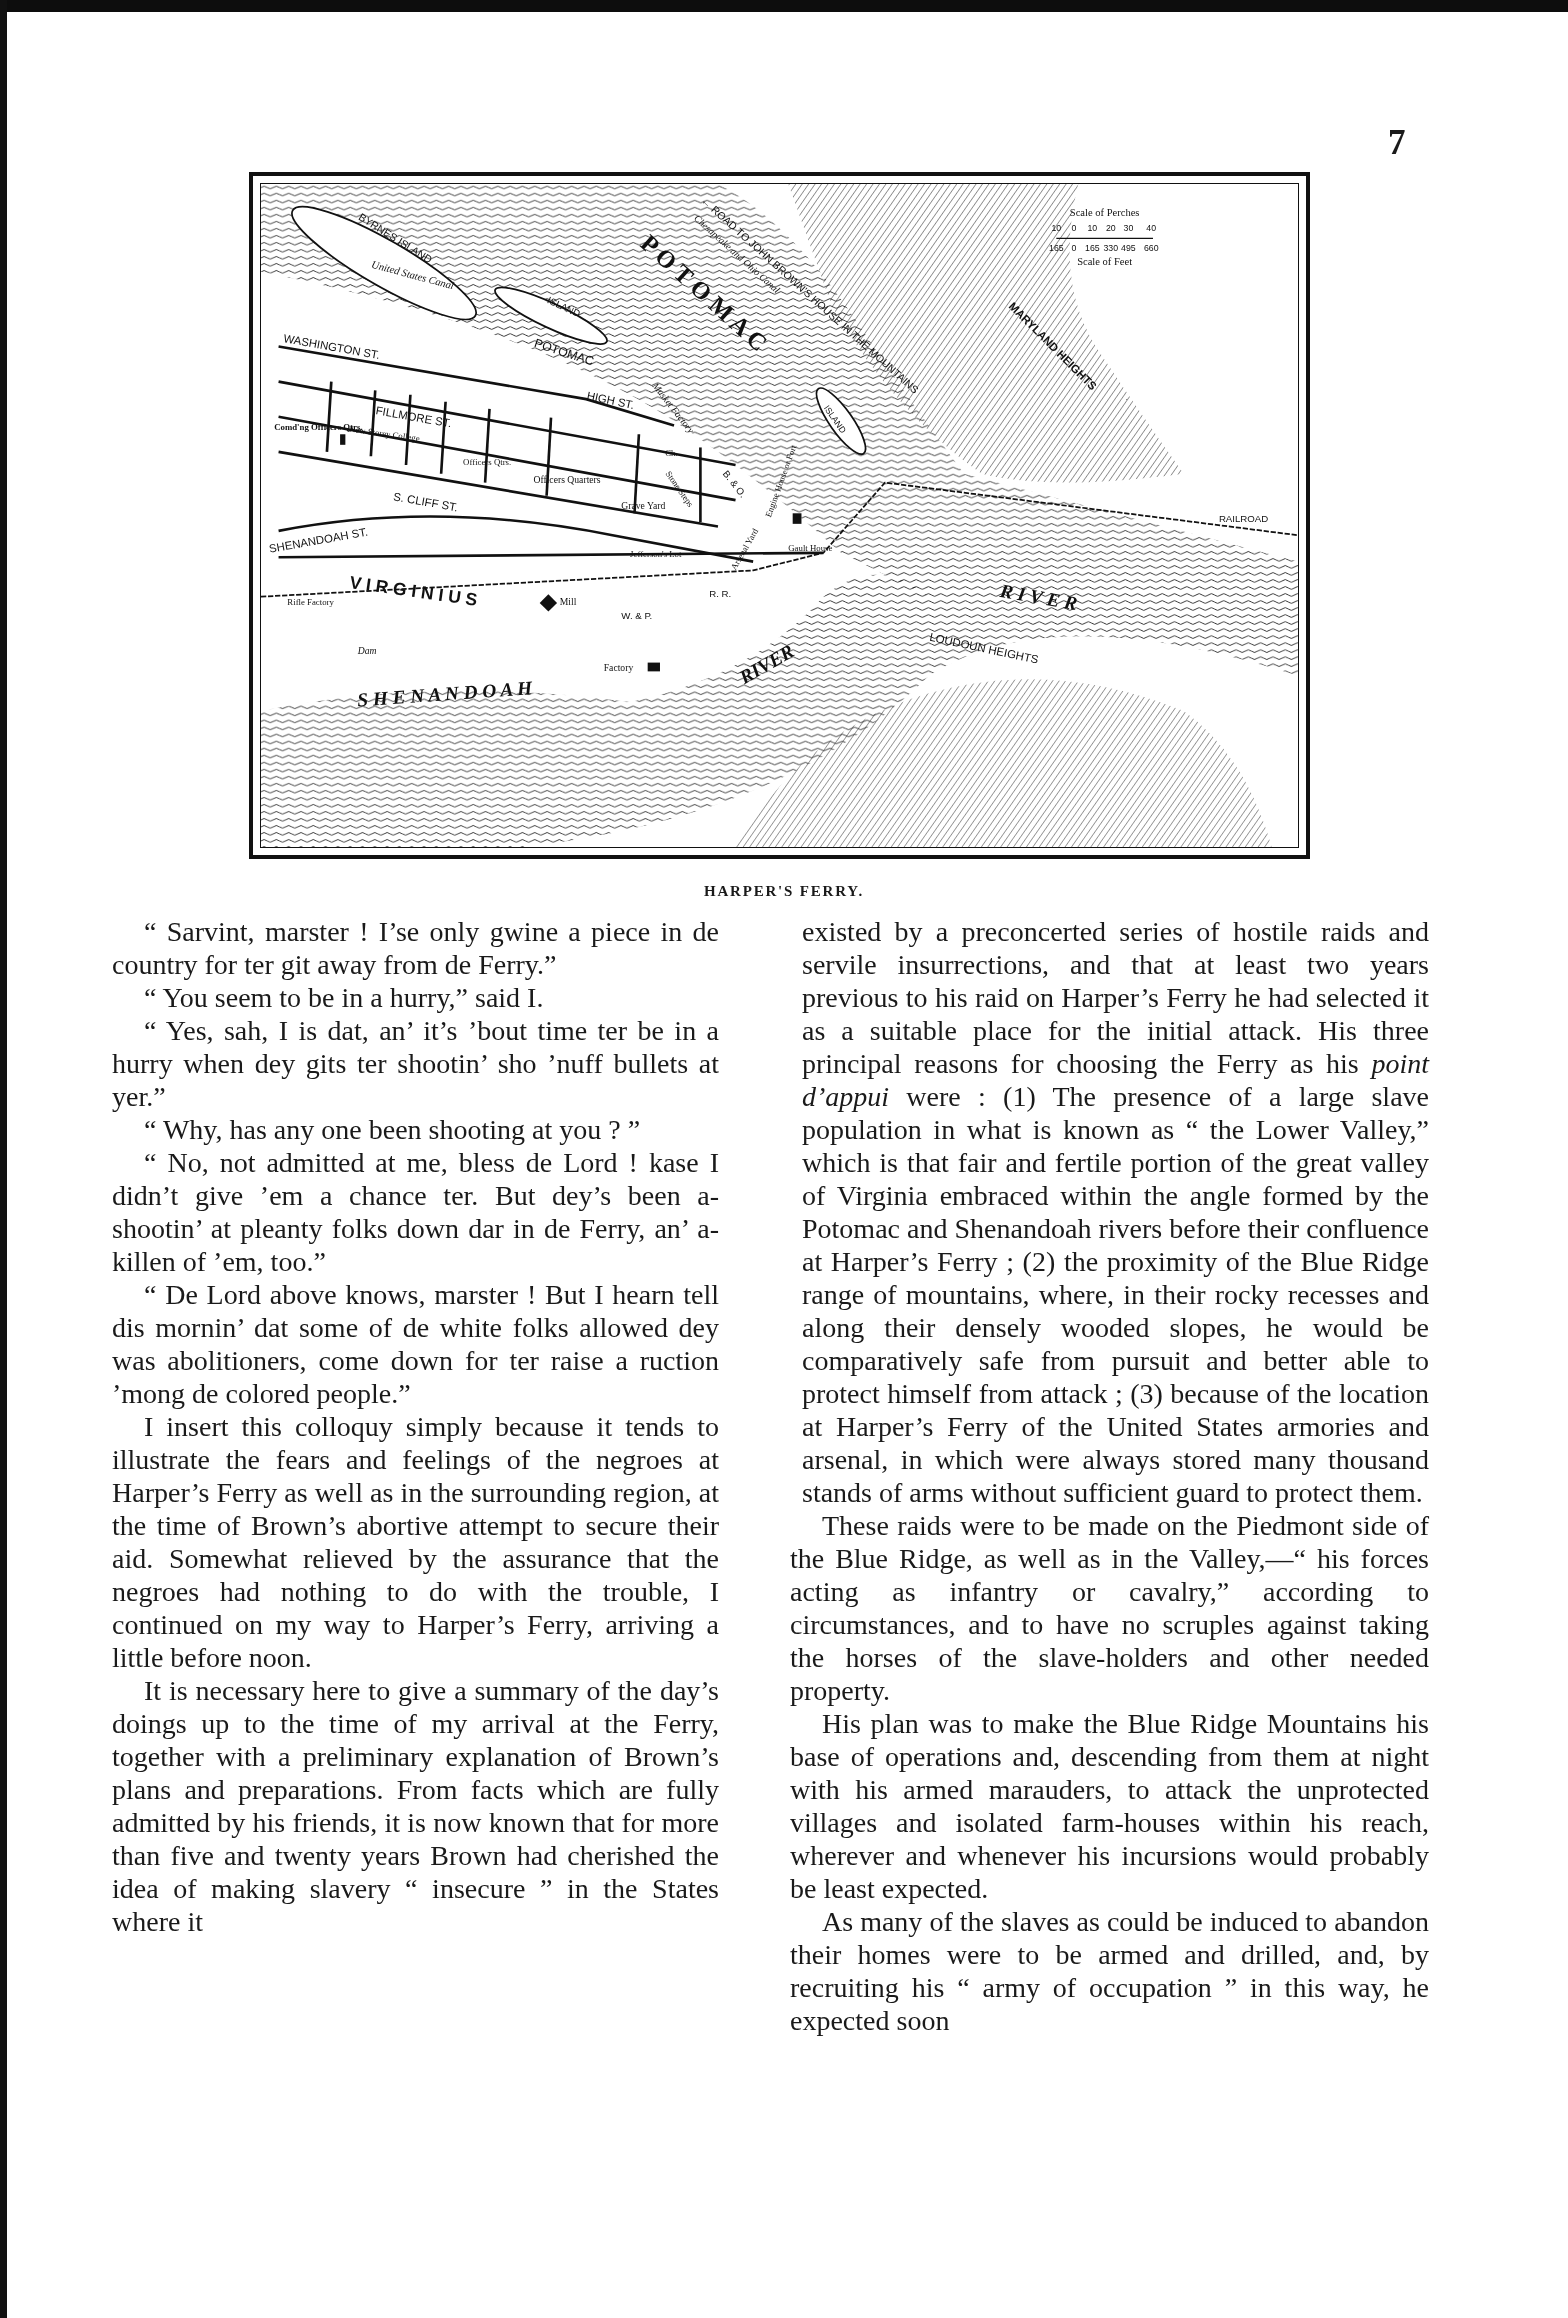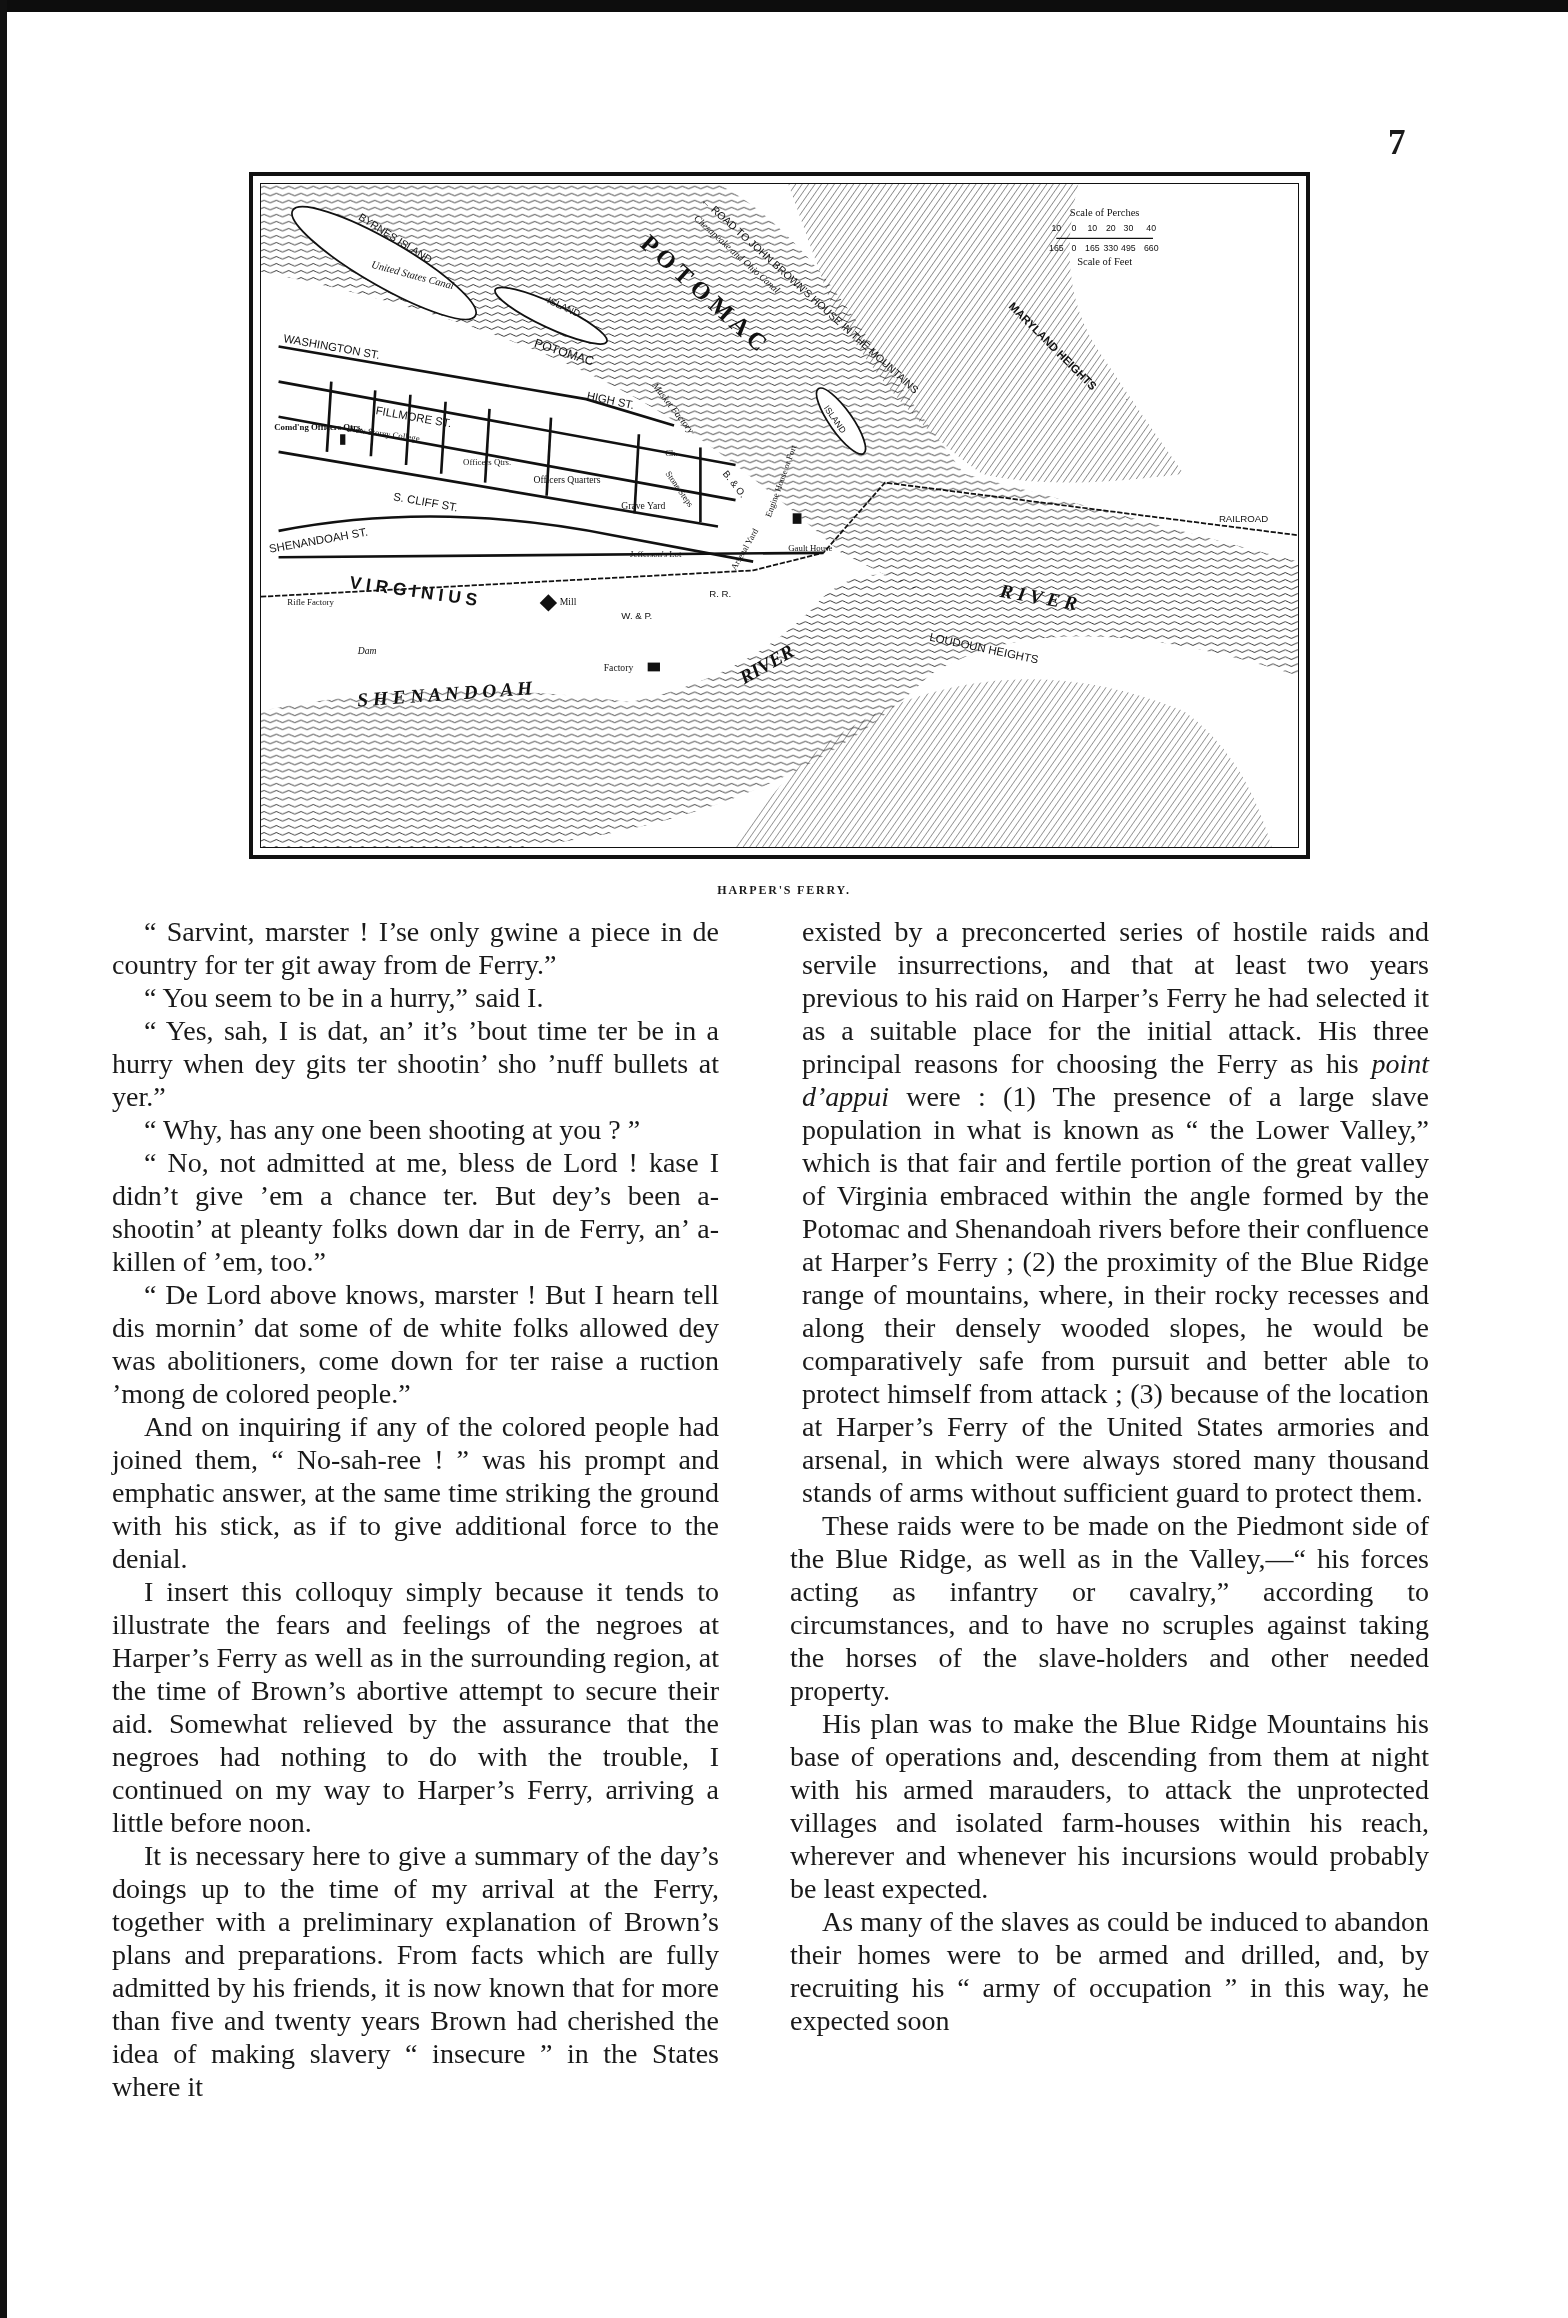--- a/index.html
+++ b/index.html
@@ -10,21 +10,21 @@
   .page-number { position: absolute; left: 1388px; top: 123px; font-size: 35px; font-weight: bold; }
 
   .map-frame { position: absolute; left: 249px; top: 172px; width: 1061px; height: 687px;
                border: 4.4px solid #111; box-sizing: border-box; background: #fff; }
   .map-inner { position: absolute; left: 7px; top: 7px; right: 7px; bottom: 7px; border: 1.8px solid #111; overflow: hidden; }
   .map-svg { position: absolute; left: 0; top: 0; width: 100%; height: 100%; }
   .map-svg text { font-family: "Liberation Sans", "DejaVu Sans", sans-serif; fill: #111; }
   .map-svg .serif { font-family: "Liberation Serif", "DejaVu Serif", serif; }
 
   .caption { position: absolute; left: 0; width: 1568px; top: 883px; text-align: center;
-             font-size: 12px; letter-spacing: 1.8px; font-weight: bold; }
+             font-size: 15px; letter-spacing: 1.8px; font-weight: bold; }
 
   .column { position: absolute; top: 915px; width: 607px; font-size: 28px; line-height: 33px;
             text-align: justify; }
   .col-left { left: 112px; }
   .col-right { left: 790px; width: 639px; }
   .column p { margin: 0; text-indent: 32px; }
   .column p.cont { text-indent: 0; margin-left: 12px; }
   .column em { font-style: italic; }
 </style>
 </head>
@@ -148,21 +148,20 @@
 
 <div class="caption">HARPER'S FERRY.</div>
 
 <div class="column col-left">
   <p>“ Sarvint, marster !  I’se only gwine a piece in de country for ter git away from de Ferry.”</p>
   <p>“ You seem to be in a hurry,” said I.</p>
   <p>“ Yes, sah, I is dat, an’ it’s ’bout time ter be in a hurry when dey gits ter shootin’ sho ’nuff bullets at yer.”</p>
   <p>“ Why, has any one been shooting at you ? ”</p>
   <p>“ No, not admitted at me, bless de Lord ! kase I didn’t give ’em a chance ter.  But dey’s been a-shootin’ at pleanty folks down dar in de Ferry, an’ a-killen of ’em, too.”</p>
   <p>“ De Lord above knows, marster !  But I hearn tell dis mornin’ dat some of de white folks allowed dey was abolitioners, come down for ter raise a ruction ’mong de colored people.”</p>
-  <p>And on inquiring if any of the colored people had joined them, “ No-sah-ree ! ” was his prompt and emphatic answer, at the same time striking the ground with his stick, as if to give additional force to the denial.</p>
   <p>I insert this colloquy simply because it tends to illustrate the fears and feelings of the negroes at Harper’s Ferry as well as in the surrounding region, at the time of Brown’s abortive attempt to secure their aid. Somewhat relieved by the assurance that the negroes had nothing to do with the trouble, I continued on my way to Harper’s Ferry, arriving a little before noon.</p>
   <p>It is necessary here to give a summary of the day’s doings up to the time of my arrival at the Ferry, together with a preliminary explanation of Brown’s plans and preparations. From facts which are fully admitted by his friends, it is now known that for more than five and twenty years Brown had cherished the idea of making slavery “ insecure ” in the States where it</p>
 </div>
 
 <div class="column col-right">
   <p class="cont"><span>existed by a preconcerted series of hostile raids and servile insurrections, and that at least two years previous to his raid on Harper’s Ferry he had selected it as a suitable place for the initial attack. His three principal reasons for choosing the Ferry as his </span><em>point d’appui</em><span> were : (1) The presence of a large slave population in what is known as “ the Lower Valley,” which is that fair and fertile portion of the great valley of Virginia embraced within the angle formed by the Potomac and Shenandoah rivers before their confluence at Harper’s Ferry ; (2) the proximity of the Blue Ridge range of mountains, where, in their rocky recesses and along their densely wooded slopes, he would be comparatively safe from pursuit and better able to protect himself from attack ; (3) because of the location at Harper’s Ferry of the United States armories and arsenal, in which were always stored many thousand stands of arms without sufficient guard to protect them.</span></p>
   <p>These raids were to be made on the Piedmont side of the Blue Ridge, as well as in the Valley,—“ his forces acting as infantry or cavalry,” according to circumstances, and to have no scruples against taking the horses of the slave-holders and other needed property.</p>
   <p>His plan was to make the Blue Ridge Mountains his base of operations and, descending from them at night with his armed marauders, to attack the unprotected villages and isolated farm-houses within his reach, wherever and whenever his incursions would probably be least expected.</p>
   <p>As many of the slaves as could be induced to abandon their homes were to be armed and drilled, and, by recruiting his “ army of occupation ” in this way, he expected soon</p>
 </div>

